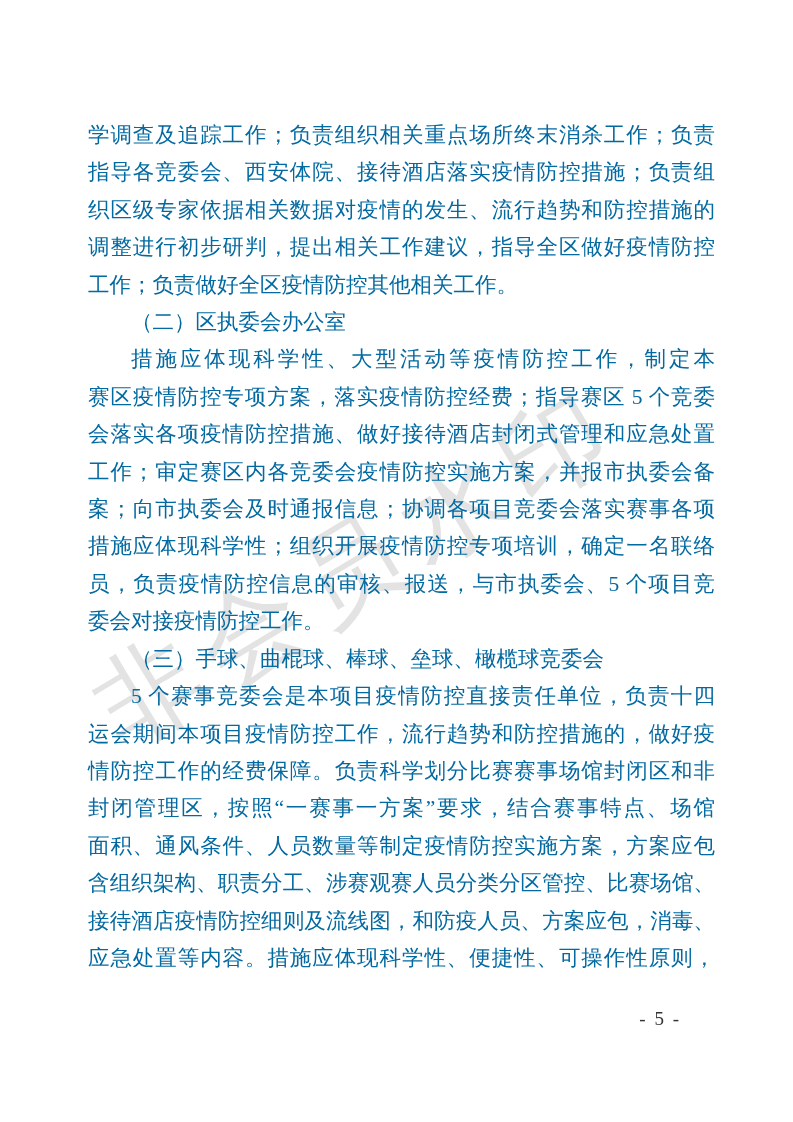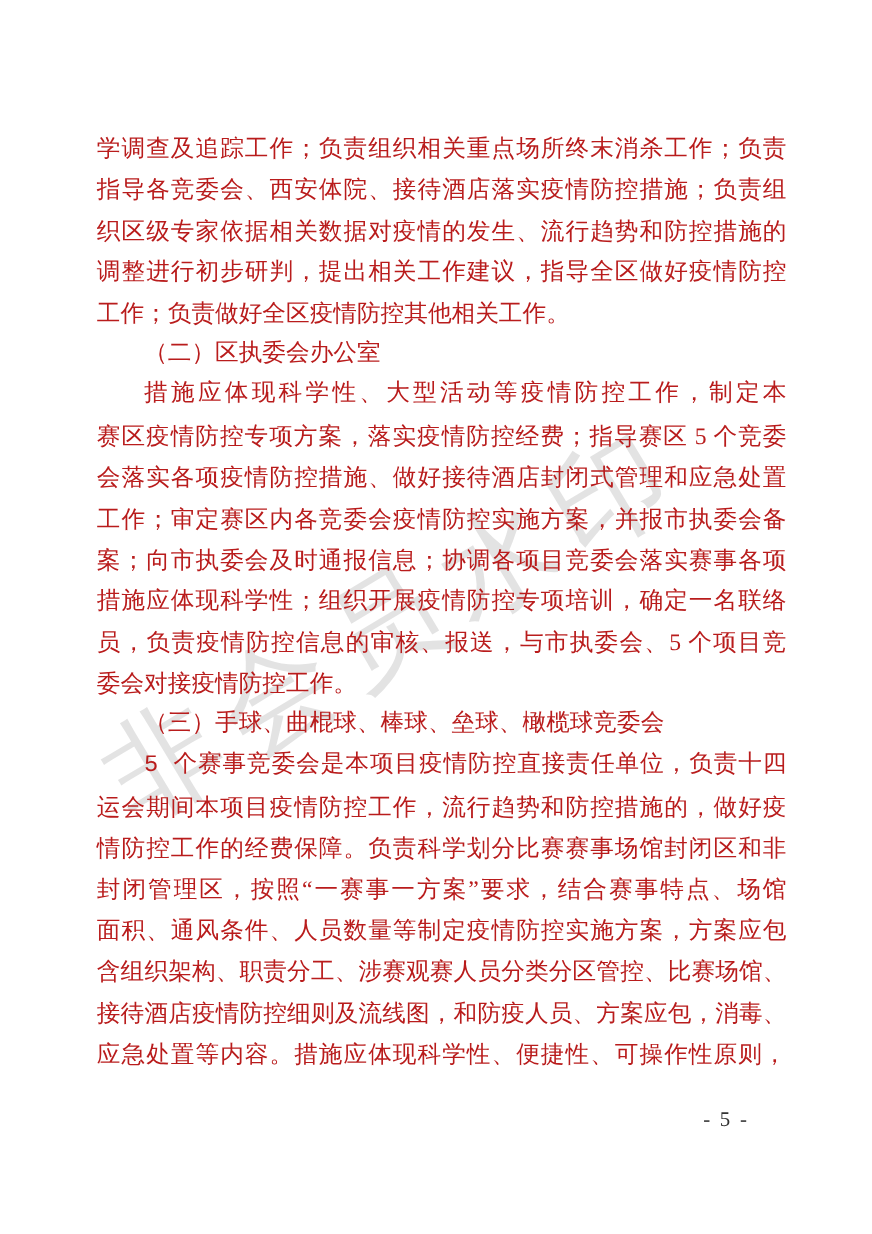--- a/index.html
+++ b/index.html
@@ -13,39 +13,38 @@
       height: 1122px;
       background: #ffffff;
       overflow: hidden;
       font-family: "Liberation Serif", "DejaVu Serif", serif;
     }
     .content {
       position: absolute;
       left: 88px;
       top: 117px;
       width: 627px;
-      color: #b91c1c;
+      color: #0369a1;
       font-size: 21.5px;
       line-height: 37.4px;
       letter-spacing: 0;
     }
     .line {
       width: 100%;
       text-align: justify;
       text-align-last: justify;
       text-justify: inter-character;
       white-space: nowrap;
     }
     .line.left {
       text-align: left;
       text-align-last: left;
     }
     .line.indent {
       text-indent: 2em;
-      font-family: Liberation Mono, monospace;
     }
     .watermark {
       position: absolute;
       left: 105px;
       top: 650px;
       transform: rotate(-31deg);
       transform-origin: left center;
       font-size: 104px;
       letter-spacing: 14px;
       color: rgba(80, 80, 80, 0.16);

